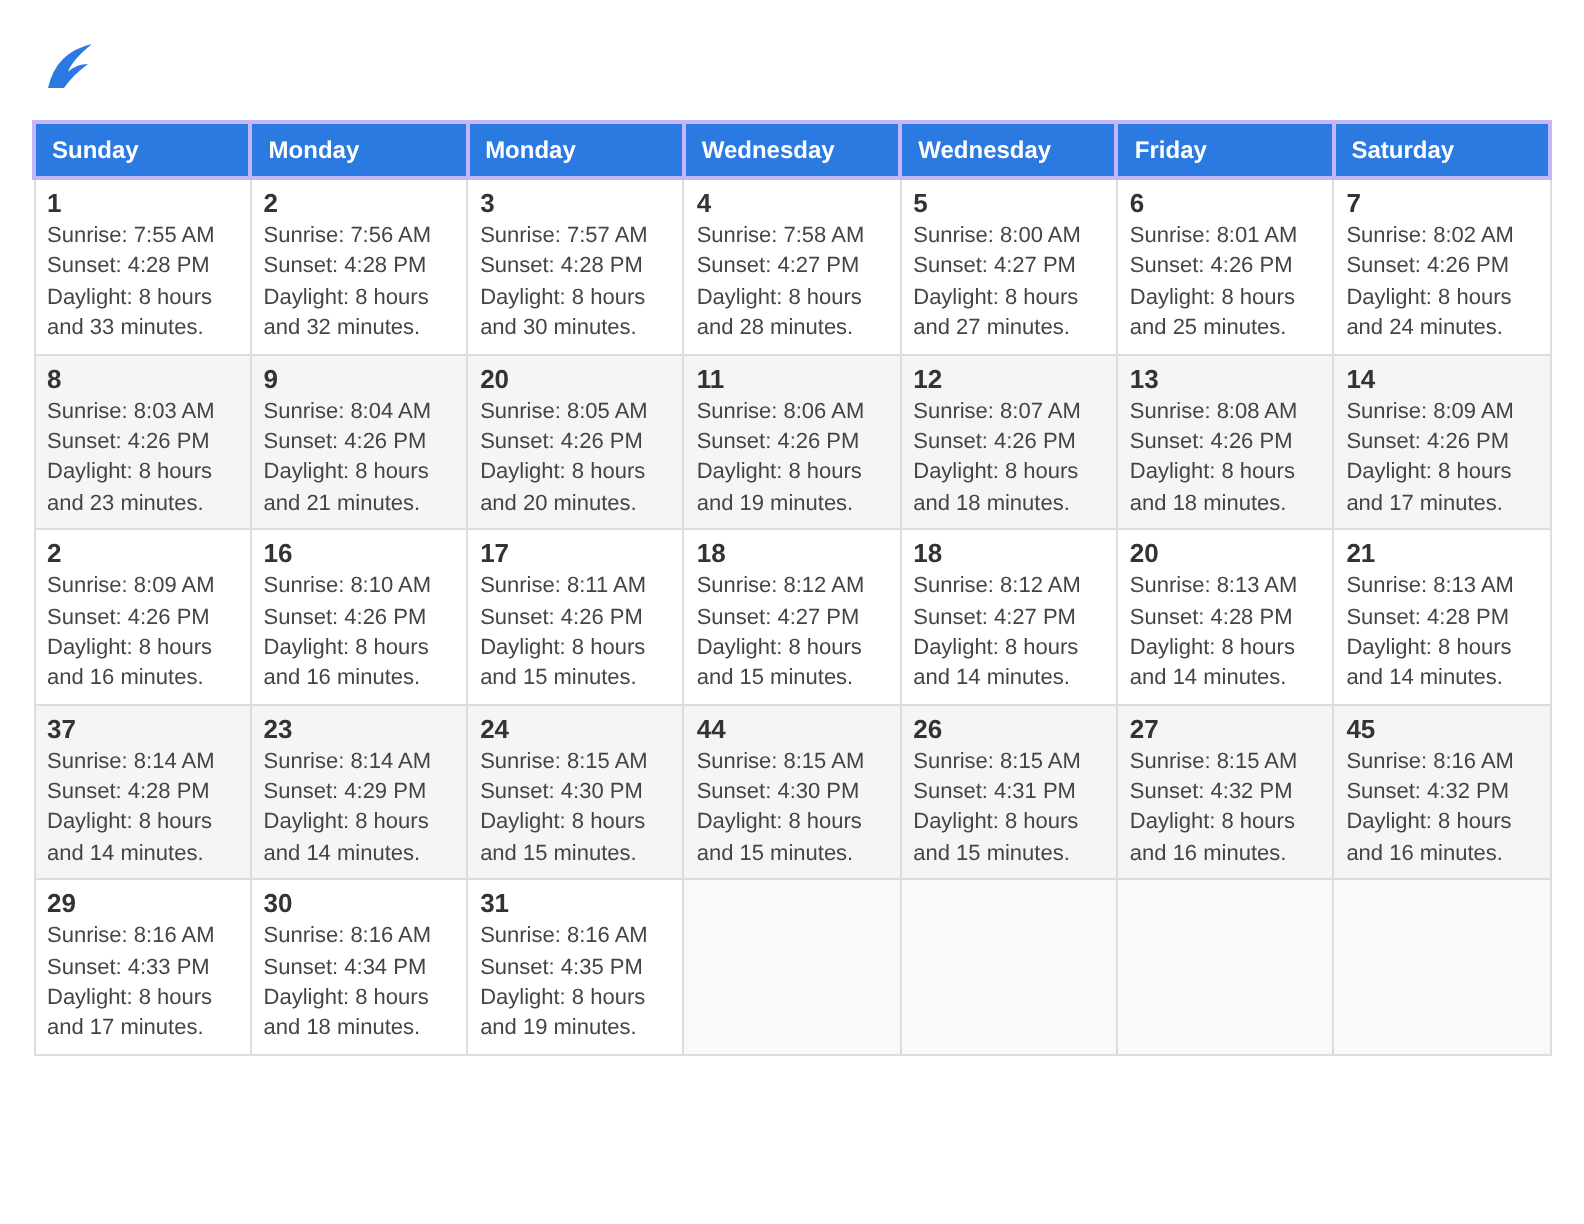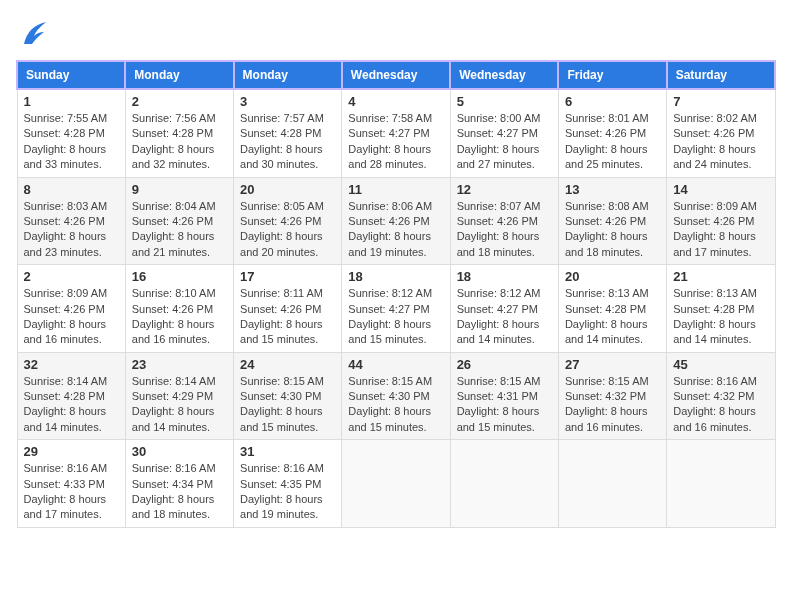--- a/index.html
+++ b/index.html
@@ -209,21 +209,21 @@
           <span class="day-number">20</span>
           <span class="day-info">Sunrise: 8:13 AM<br>Sunset: 4:28 PM<br>Daylight: 8 hours and 14 minutes.</span>
         </td>
         <td>
           <span class="day-number">21</span>
           <span class="day-info">Sunrise: 8:13 AM<br>Sunset: 4:28 PM<br>Daylight: 8 hours and 14 minutes.</span>
         </td>
       </tr>
       <tr>
         <td>
-          <span class="day-number">32</span>
+          <span class="day-number">37</span>
           <span class="day-info">Sunrise: 8:14 AM<br>Sunset: 4:28 PM<br>Daylight: 8 hours and 14 minutes.</span>
         </td>
         <td>
           <span class="day-number">23</span>
           <span class="day-info">Sunrise: 8:14 AM<br>Sunset: 4:29 PM<br>Daylight: 8 hours and 14 minutes.</span>
         </td>
         <td>
           <span class="day-number">24</span>
           <span class="day-info">Sunrise: 8:15 AM<br>Sunset: 4:30 PM<br>Daylight: 8 hours and 15 minutes.</span>
         </td>

